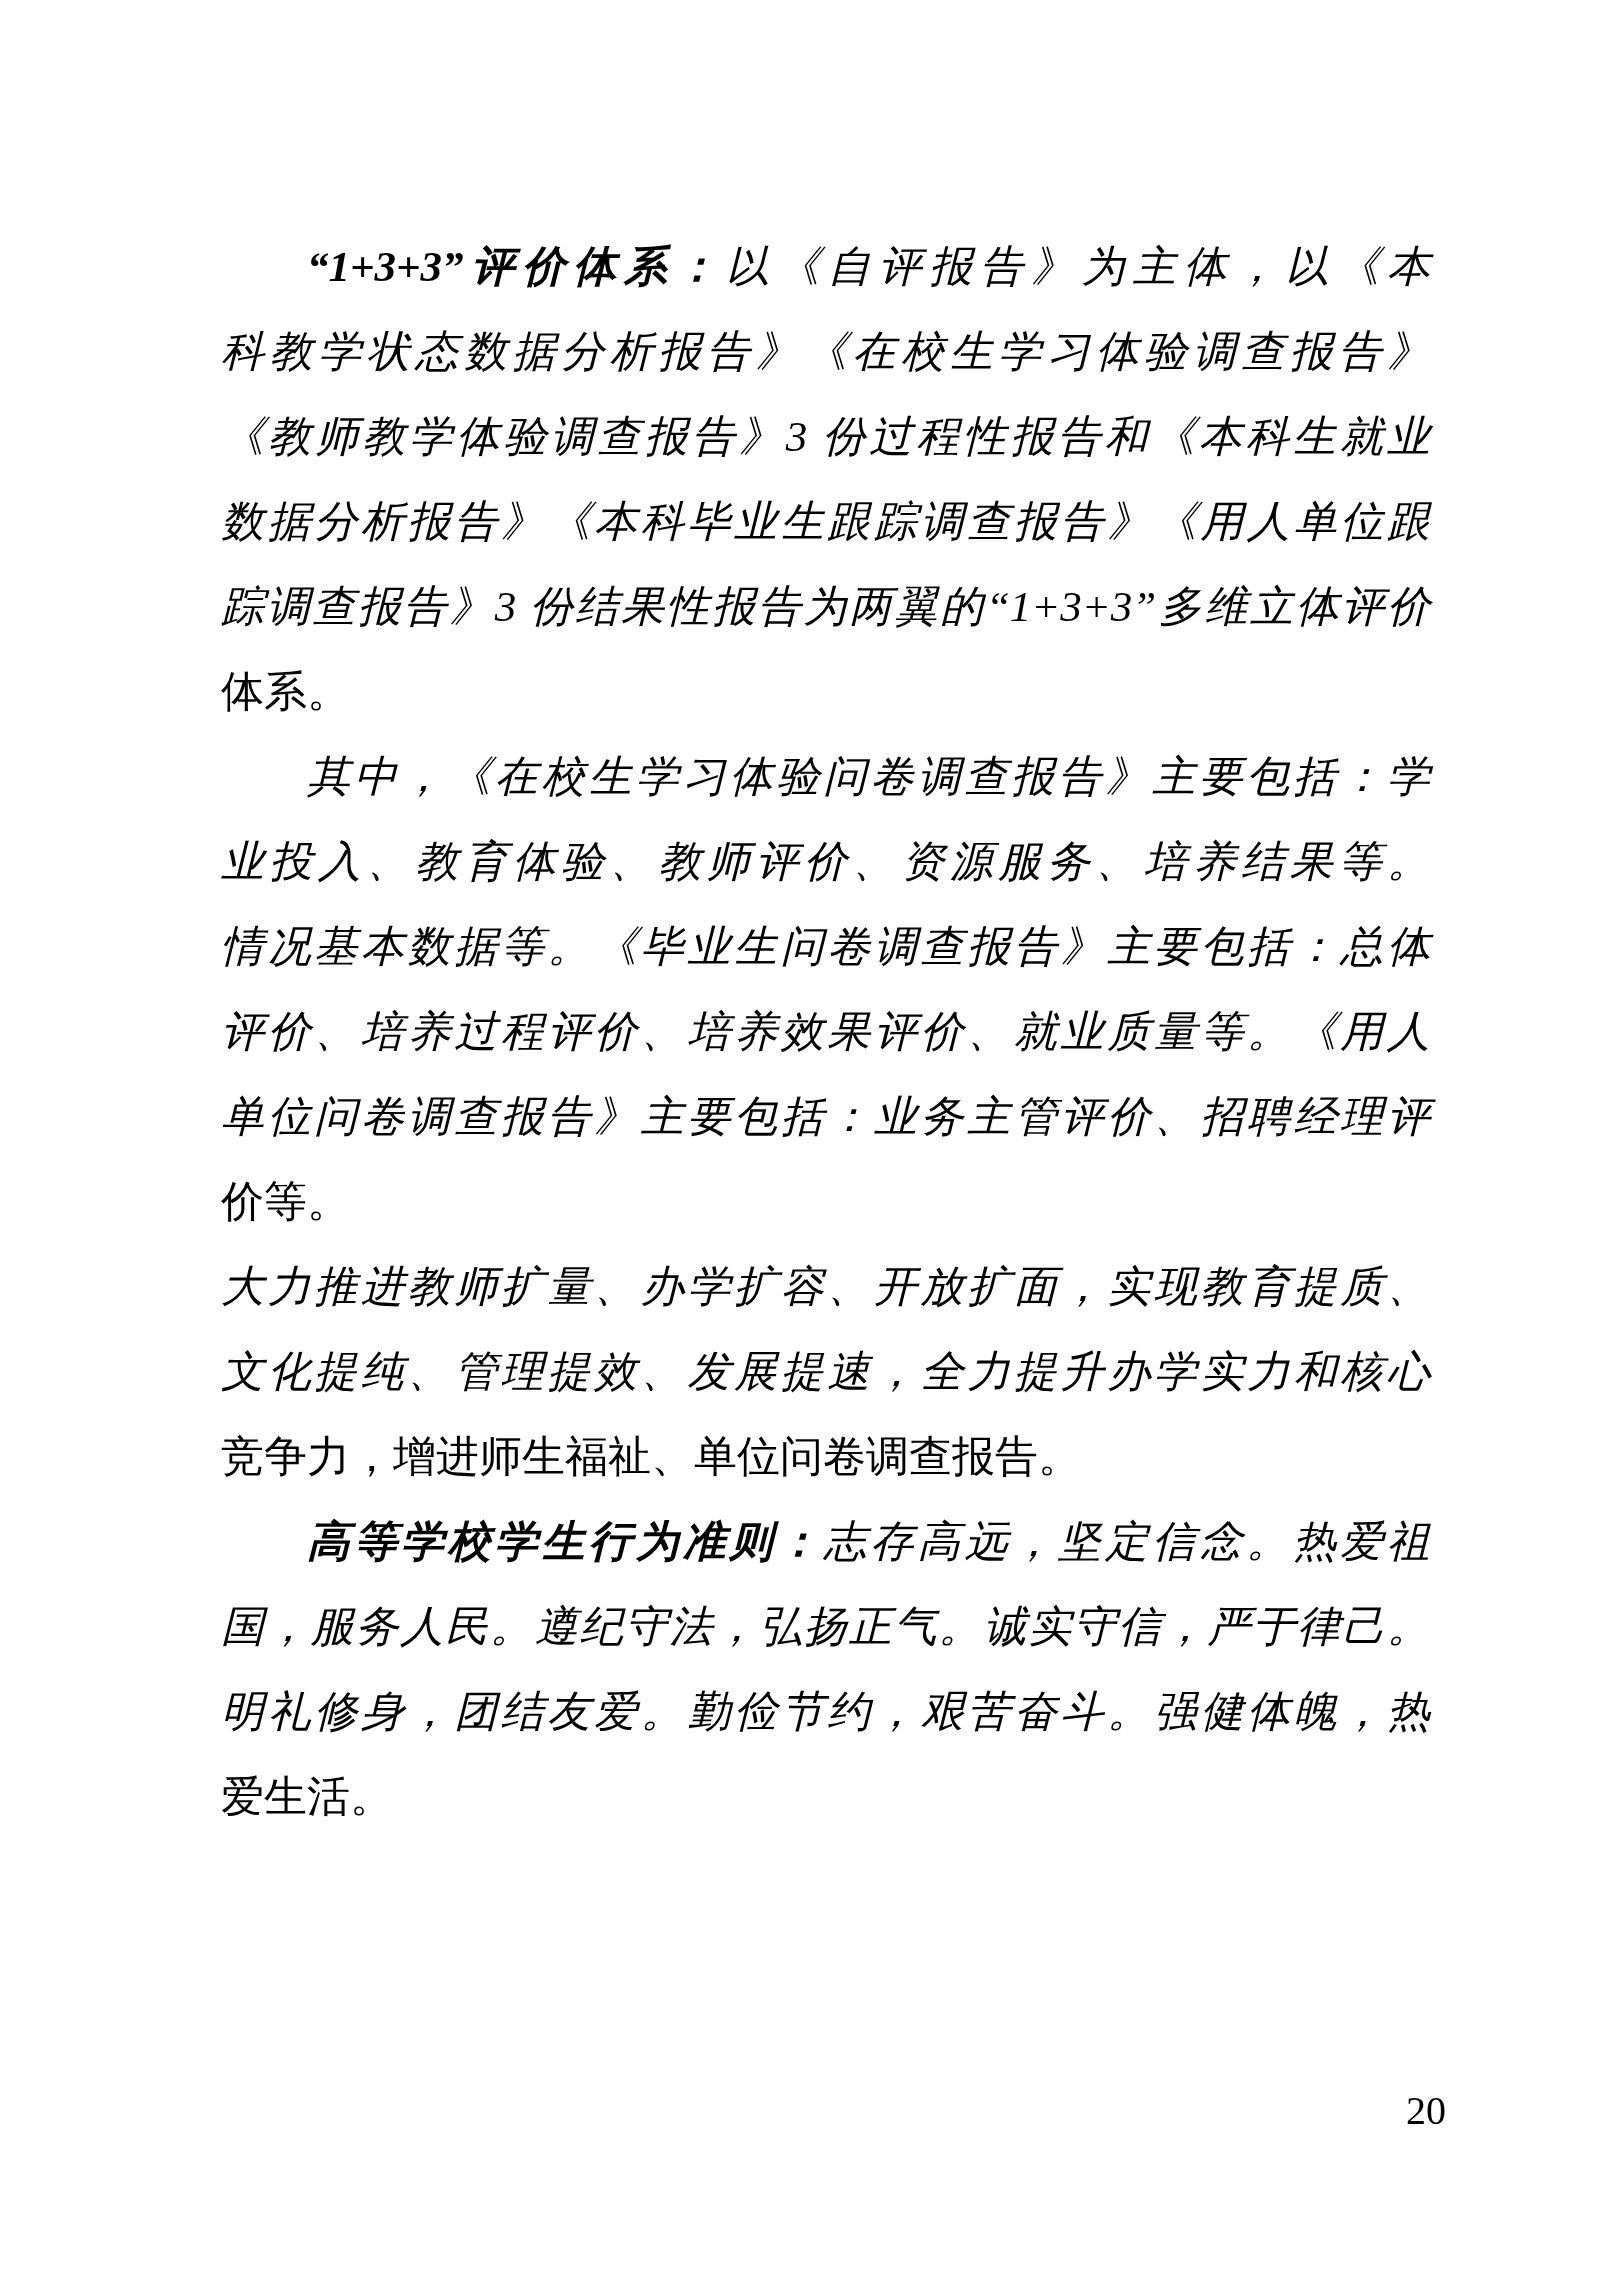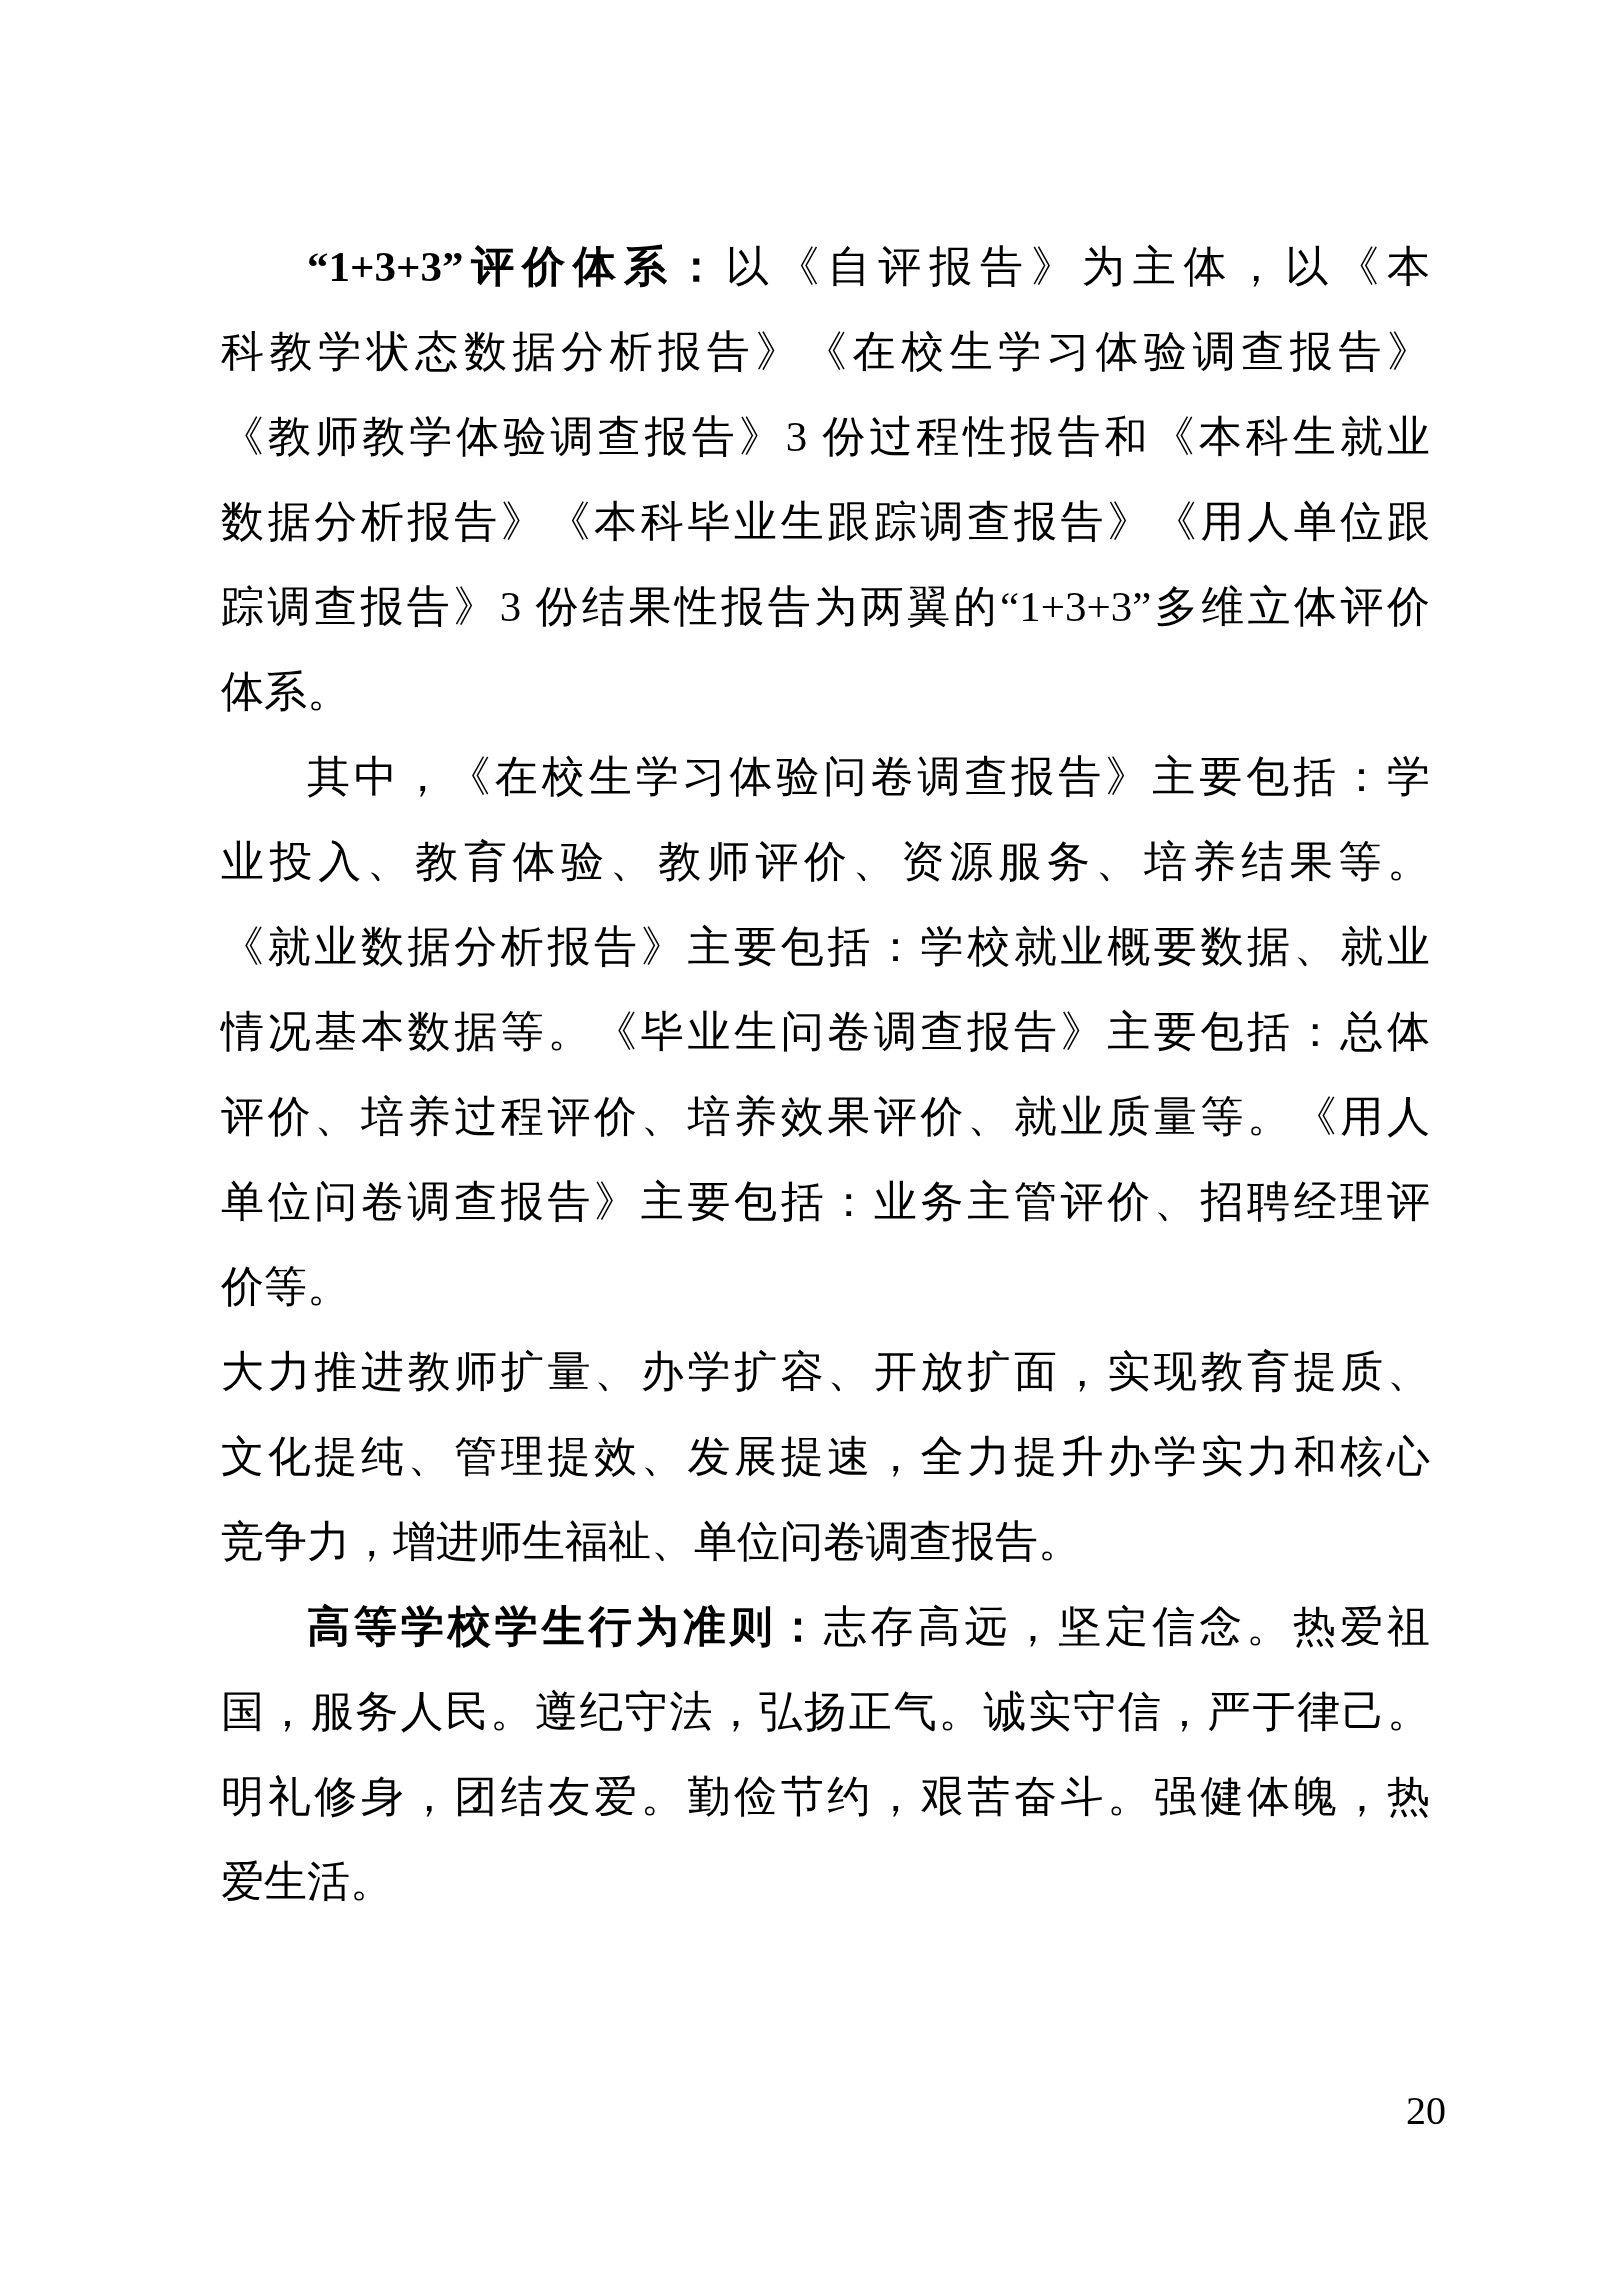--- a/index.html
+++ b/index.html
@@ -26,20 +26,21 @@
     height: 85px;
     line-height: 85px;
     font-size: 43px;
     white-space: normal;
     text-align: right;
     text-align-last: left;
   }
   .fill {
     text-align: justify;
     text-align-last: justify;
+    font-style: italic;
   }
   .indent {
     text-indent: 86px;
   }
   .hd {
     font-weight: bold;
   }
   .page-number {
     position: absolute;
     left: 237px;
@@ -58,21 +59,20 @@
 
     <div class="line fill indent"><span class="hd">“1+3+3”评价体系：</span><span>以《自评报告》为主体，以《本</span></div>
     <div class="line fill"><span>科教学状态数据分析报告》《在校生学习体验调查报告》</span></div>
     <div class="line fill"><span>《教师教学体验调查报告》3 份过程性报告和《本科生就业</span></div>
     <div class="line fill"><span>数据分析报告》《本科毕业生跟踪调查报告》《用人单位跟</span></div>
     <div class="line fill"><span>踪调查报告》3 份结果性报告为两翼的“1+3+3”多维立体评价</span></div>
     <div class="line"><span>体系。</span></div>
 
     <div class="line fill indent"><span>其中，《在校生学习体验问卷调查报告》主要包括：学</span></div>
     <div class="line fill"><span>业投入、教育体验、教师评价、资源服务、培养结果等。</span></div>
-    <div class="line fill"><span>《就业数据分析报告》主要包括：学校就业概要数据、就业</span></div>
     <div class="line fill"><span>情况基本数据等。《毕业生问卷调查报告》主要包括：总体</span></div>
     <div class="line fill"><span>评价、培养过程评价、培养效果评价、就业质量等。《用人</span></div>
     <div class="line fill"><span>单位问卷调查报告》主要包括：业务主管评价、招聘经理评</span></div>
     <div class="line"><span>价等。</span></div>
 
     <div class="line fill"><span>大力推进教师扩量、办学扩容、开放扩面，实现教育提质、</span></div>
     <div class="line fill"><span>文化提纯、管理提效、发展提速，全力提升办学实力和核心</span></div>
     <div class="line"><span>竞争力，增进师生福祉、单位问卷调查报告。</span></div>
 
     <div class="line fill indent"><span class="hd">高等学校学生行为准则：</span><span>志存高远，坚定信念。热爱祖</span></div>

